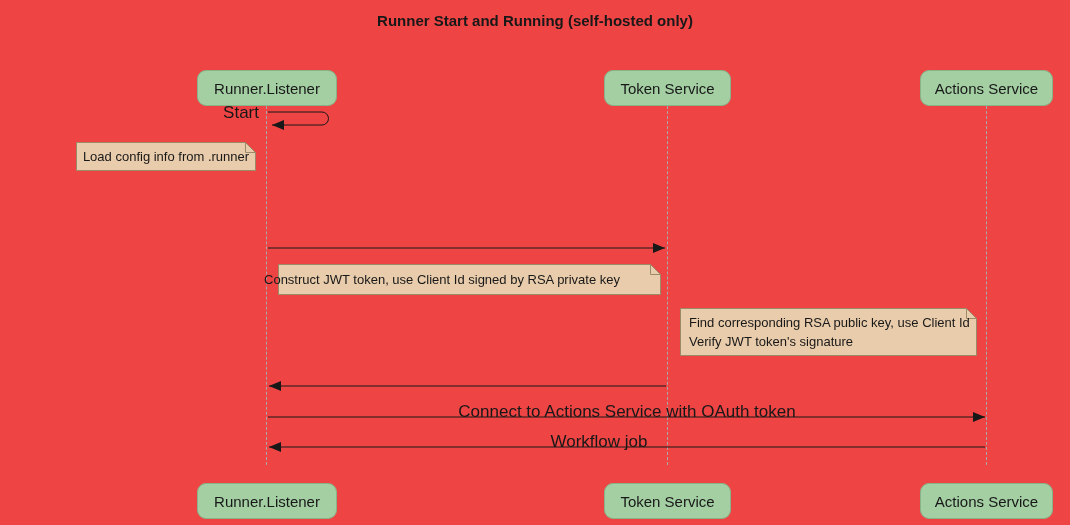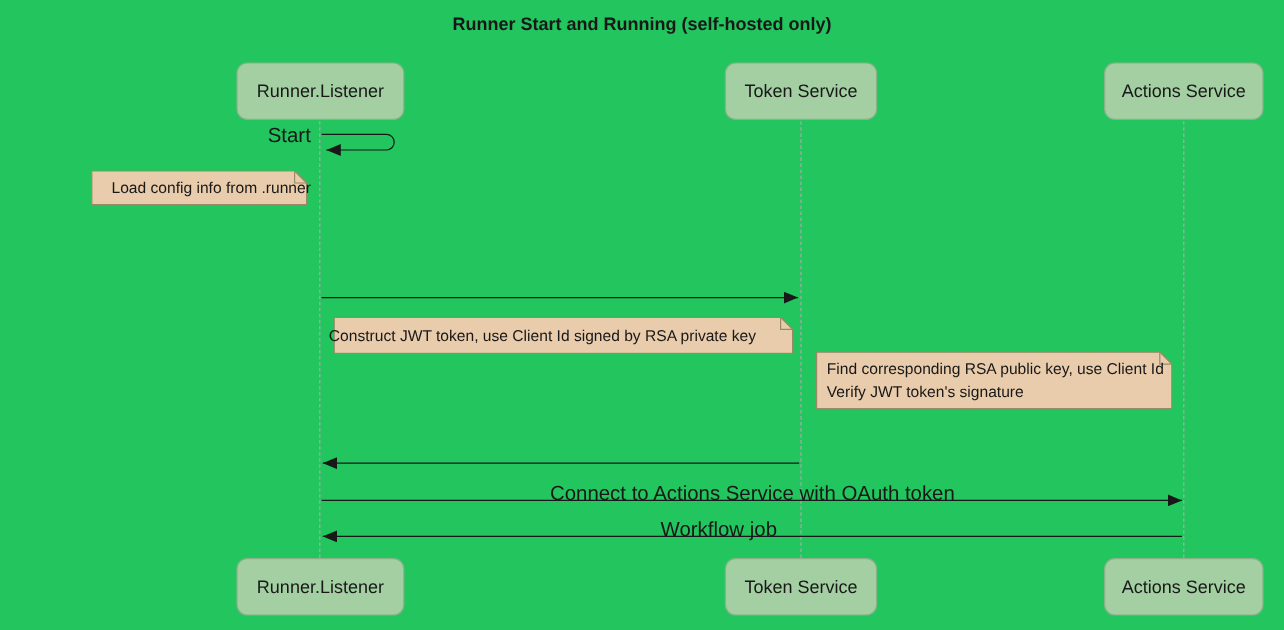--- a/index.html
+++ b/index.html
@@ -1,20 +1,20 @@
 <!DOCTYPE html>
 <html><head>
 <meta charset="utf-8">
 <style>
   html, body { margin: 0; padding: 0; background: #ffffff; }
   .canvas {
     position: relative;
     width: 1070px;
     height: 525px;
-    background: #22c55e;
+    background: #ef4444;
     font-family: "Liberation Sans", "DejaVu Sans", sans-serif;
     color: #181818;
     overflow: hidden;
   }
   .title {
     position: absolute;
     top: 12px;
     left: 0;
     width: 100%;
     text-align: center;
@@ -24,39 +24,40 @@
   }
   .lifeline {
     position: absolute;
     top: 86px;
     height: 379px;
     width: 0;
     border-left: 1px dashed #A9A9A9;
   }
   .participant {
     position: absolute;
-    height: 48px;
+    height: 36px;
     background: #A3CFA3;
     border: 1px solid #88B288;
     border-radius: 9px;
     display: flex;
     align-items: center;
     justify-content: center;
     font-size: 15px;
     white-space: nowrap;
     box-sizing: border-box;
+    margin-top: 18px;
   }
   .arrows { position: absolute; left: 0; top: 0; pointer-events: none; }
   .msg-label {
     position: absolute;
     font-size: 17px;
     white-space: nowrap;
   }
   .centered { transform: translateX(-50%); }
-  .note { position: absolute; padding-left: 20px; }
+  .note { position: absolute; }
   .note svg { position: absolute; left: 0; top: 0; }
   .note-text {
     position: absolute;
     inset: 0;
     display: flex;
     align-items: center;
     justify-content: center;
     font-size: 13px;
     white-space: nowrap;
   }
@@ -120,21 +121,21 @@
 
 
   <div class="note" style="left:278px; top:264px; width:328px; height:31px">
     <svg width="383" height="31">
       <path d="M0.5,0.5 L372.5,0.5 L382.5,10.5 L382.5,30.5 L0.5,30.5 Z" fill="#E9CCAB" stroke="#9B8A68"></path>
       <path d="M372.5,0.5 L372.5,10.5 L382.5,10.5" fill="none" stroke="#9B8A68"></path>
     </svg>
     <span class="note-text">Construct JWT token, use Client Id signed by RSA private key</span>
   </div>
 
-  <div class="note" style="left:680px; top:293px; width:297px; height:48px">
+  <div class="note" style="left:680px; top:308px; width:297px; height:48px">
     <svg width="297" height="48">
       <path d="M0.5,0.5 L286.5,0.5 L296.5,10.5 L296.5,47.5 L0.5,47.5 Z" fill="#E9CCAB" stroke="#9B8A68"></path>
       <path d="M286.5,0.5 L286.5,10.5 L296.5,10.5" fill="none" stroke="#9B8A68"></path>
     </svg>
     <span class="note-text multiline">
       <span>Find corresponding RSA public key, use Client Id</span>
       <span>Verify JWT token's signature</span>
     </span>
   </div>
 

